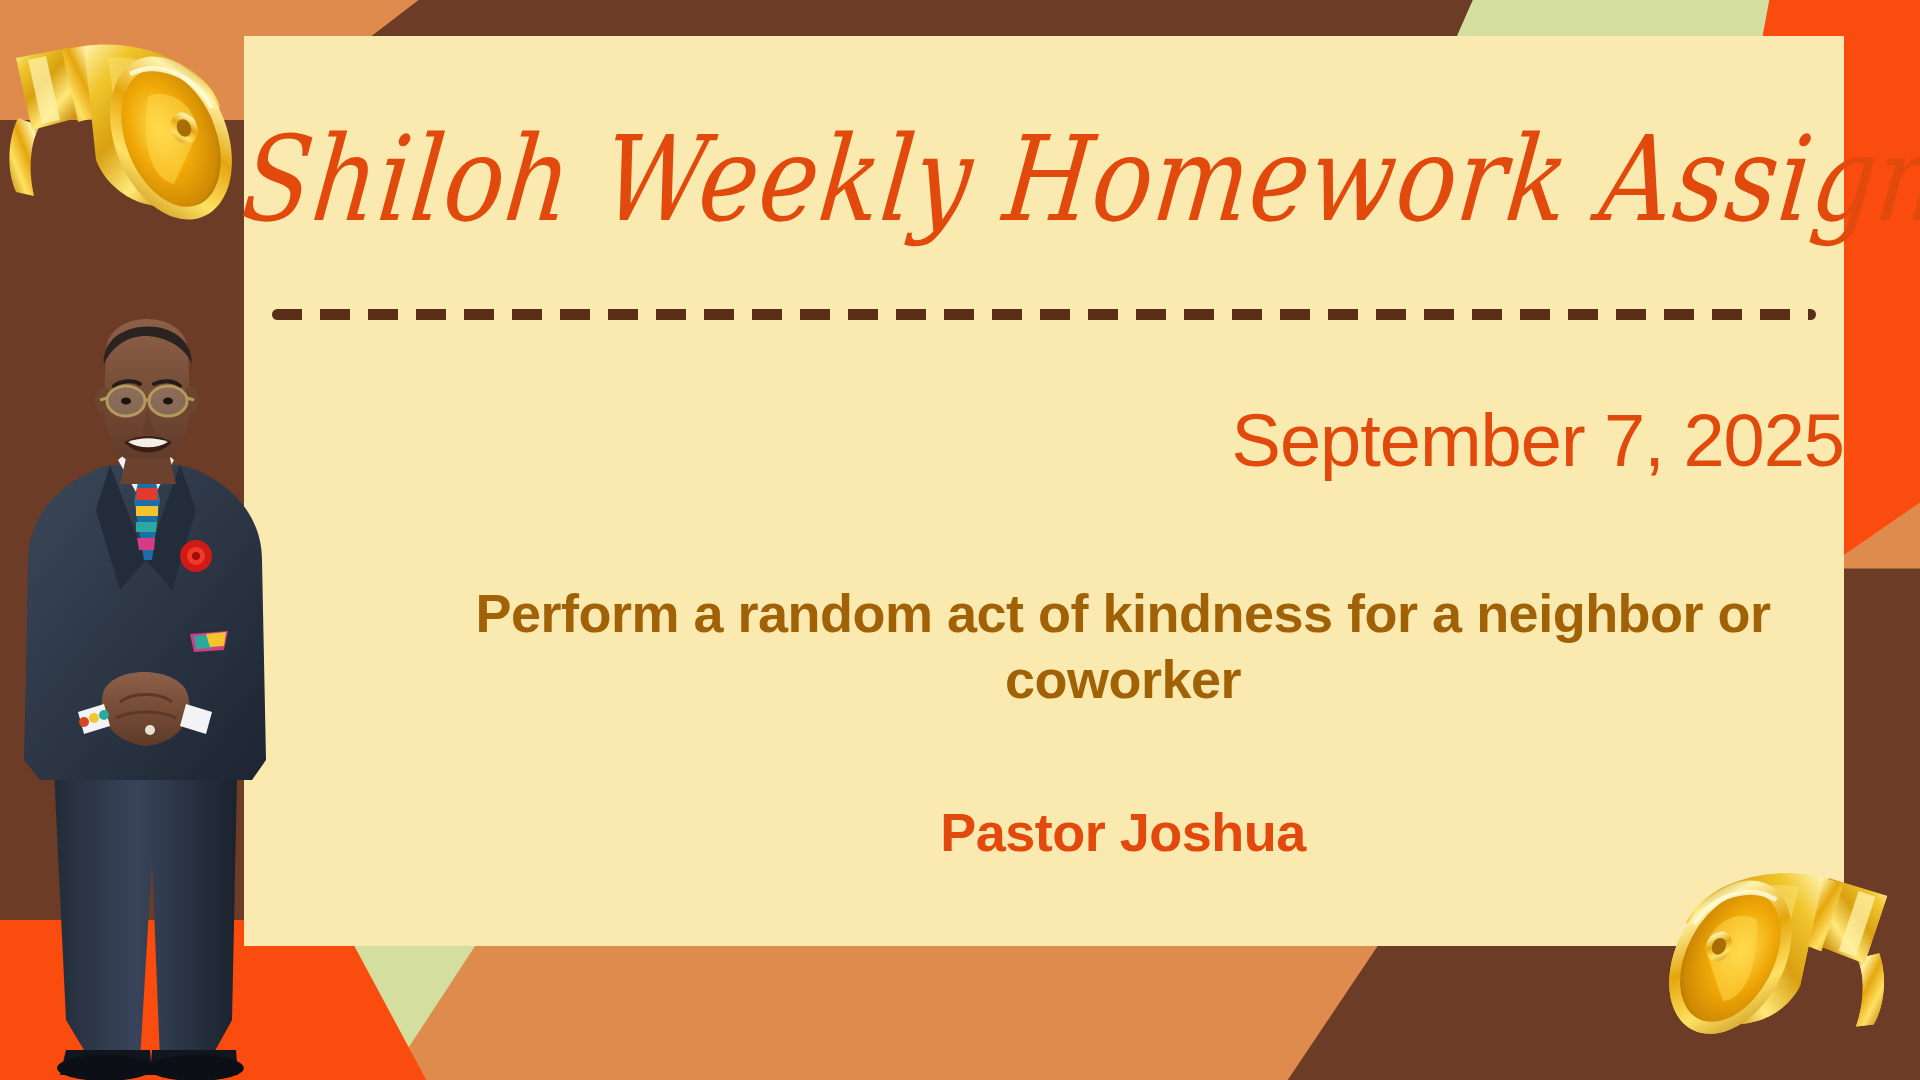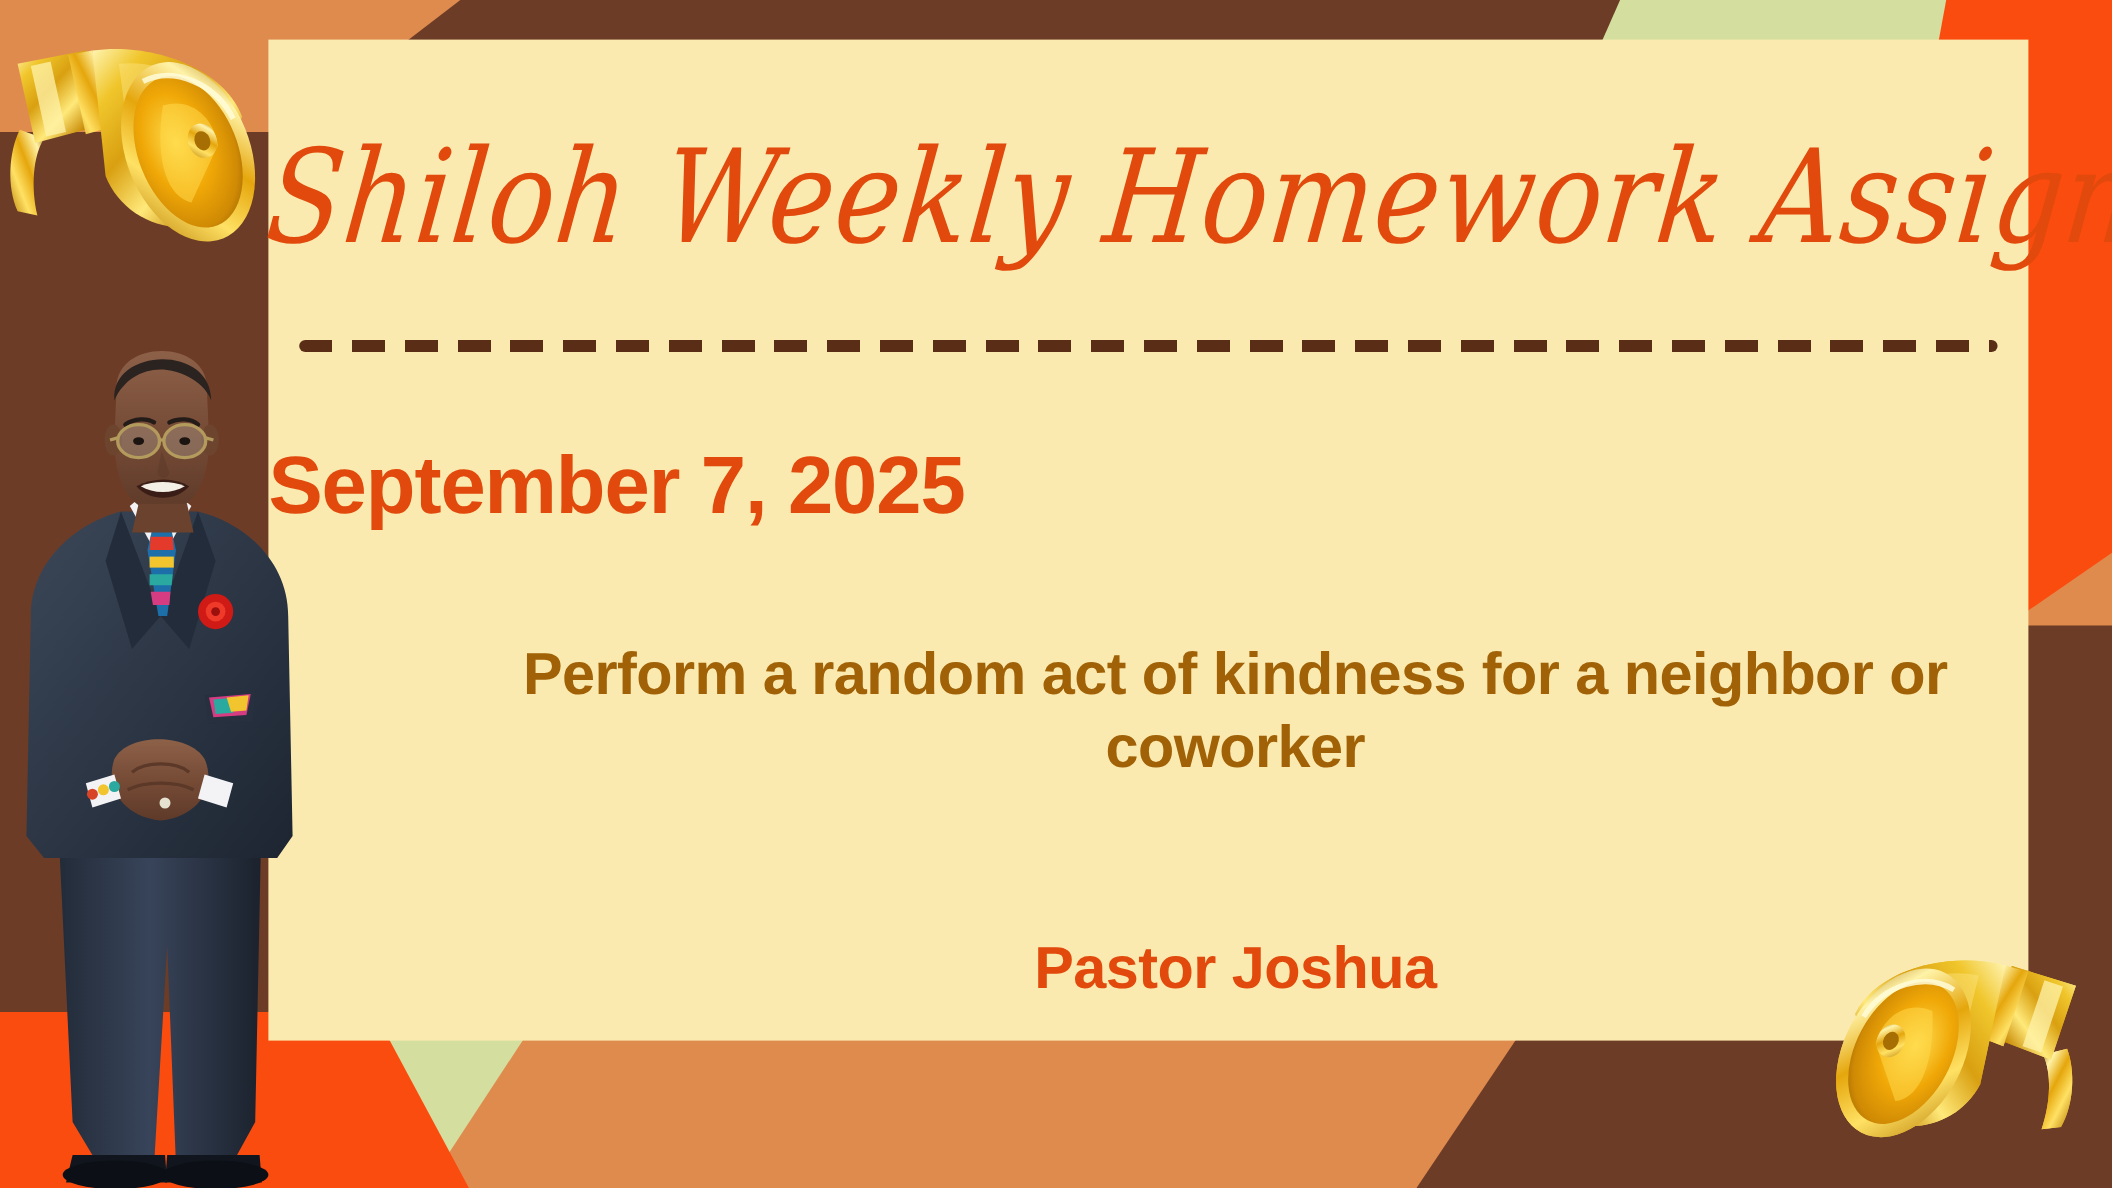--- a/index.html
+++ b/index.html
@@ -118,24 +118,24 @@
     background-image: repeating-linear-gradient(
         to right,
         #5a2d17 0px, #5a2d17 30px,
         rgba(0,0,0,0) 30px, rgba(0,0,0,0) 48px);
     border-radius: 6px;
   }
 
   .date-line {
     position: absolute;
     left: 0; right: 0; top: 362px;
-    text-align: left;
+    text-align: right;
     color: #e2490c;
     font-size: 74px;
-    font-weight: bold;
+    font-weight: normal;
     letter-spacing: -1px;
   }
 
   .body-line {
     position: absolute;
     left: 210px; right: 52px; top: 545px;
     text-align: center;
     color: #a16207;
     font-size: 54px;
     font-weight: bold;
@@ -144,21 +144,20 @@
   }
 
   .signature {
     position: absolute;
     left: 210px; right: 52px; top: 765px;
     text-align: center;
     color: #e2490c;
     font-size: 54px;
     font-weight: bold;
     letter-spacing: -0.5px;
-    margin-top: 48px;
   }
 
   
   #pastor {
     position: absolute;
     left: 0px; bottom: 0px;
     width: 290px; height: 820px;
     z-index: 40;
   }
 

